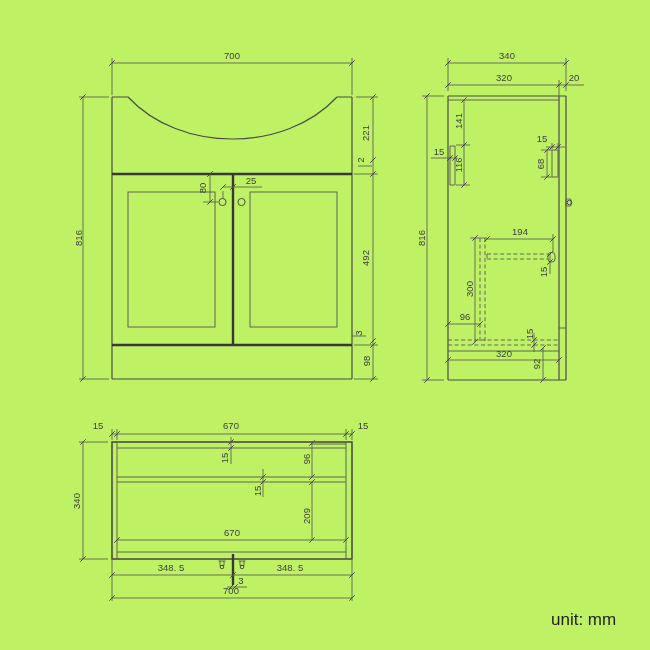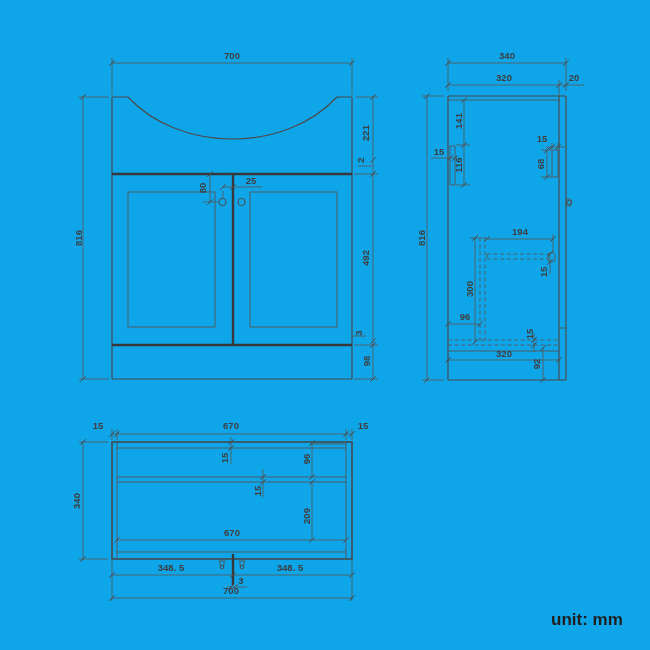--- a/index.html
+++ b/index.html
@@ -1,17 +1,17 @@
 <!DOCTYPE html>
 <html><head>
 <meta charset="utf-8">
 <style>
   html,body{margin:0;padding:0;background:#fdfdfd;}
-  #stage{position:relative;width:650px;height:650px;background:#0ea5e9;overflow:hidden;
-         font-family:"Liberation Sans", sans-serif;font-weight:bold;}
+  #stage{position:relative;width:650px;height:650px;background:#bef264;overflow:hidden;
+         font-family:"Liberation Sans", sans-serif;}
   svg{display:block;}
   .ln   {stroke:#4b4b4b;stroke-width:1.2;fill:none;stroke-linecap:butt;}
   .thin {stroke:#565656;stroke-width:0.9;fill:none;}
   .thick{stroke:#383838;stroke-width:2.4;fill:none;}
   .med  {stroke:#444;stroke-width:1.5;fill:none;}
   .dim  {stroke:#5a5a5a;stroke-width:0.85;fill:none;}
   .dash {stroke:#5a5a5a;stroke-width:0.9;fill:none;stroke-dasharray:4 2.6;}
   .tick {stroke:#474747;stroke-width:1;fill:none;}
   .circ {stroke:#4b4b4b;stroke-width:1;fill:none;}
   text.dl{font-family:"Liberation Sans", sans-serif;font-size:9.5px;fill:#3e3e3e;text-anchor:middle;}

